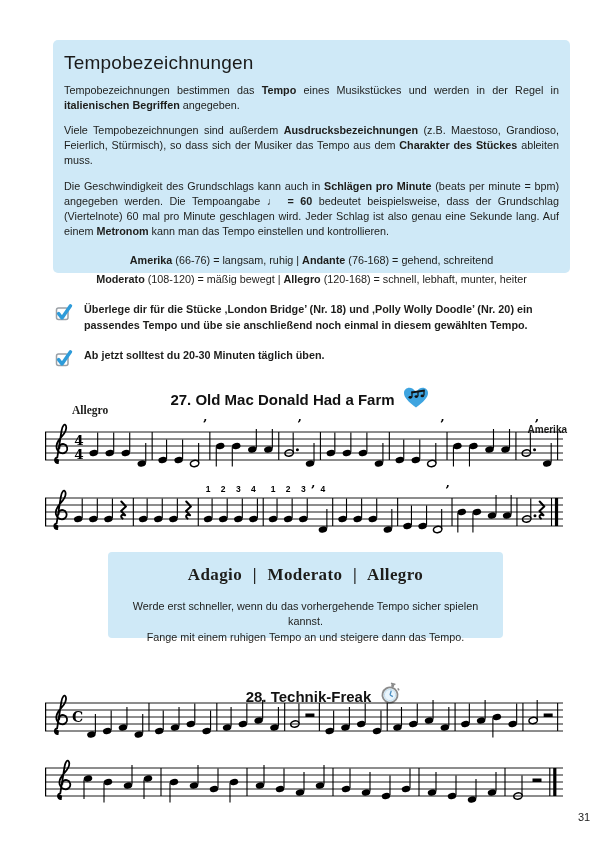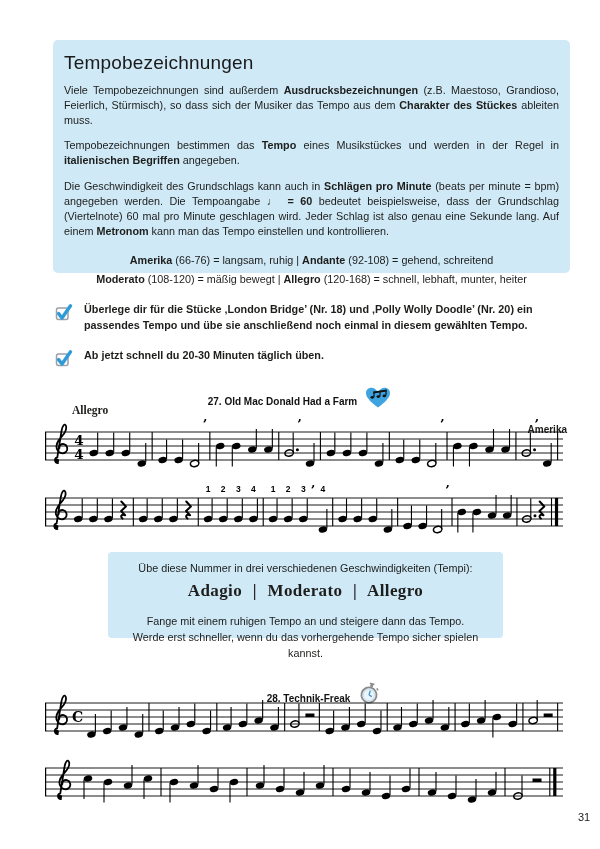--- a/index.html
+++ b/index.html
@@ -12,67 +12,67 @@
   .info-box h1{margin:2px 0 9px 0;font-size:19px;font-weight:400;letter-spacing:.2px;color:#1a1a1a;}
   .info-box p{margin:0 0 10px 0;font-size:10.8px;line-height:1.4;text-align:justify;}
   .tempo-line{text-align:center !important;margin:0 0 3px 0 !important;line-height:1.5 !important;}
   .tempo-block{margin-top:13px;}
   
   .task{position:absolute;left:55px;width:510px;display:flex;gap:10px;align-items:flex-start;}
   .task p{margin:0;font-size:10.8px;line-height:1.45;font-weight:bold;}
   .task .cbx{flex:0 0 18px;margin-top:1px;}
   
   .piece-title{position:absolute;left:0;width:600px;margin:0;text-align:center;
-               font-size:10px;font-weight:bold;color:#111;}
+               font-size:15px;font-weight:bold;color:#111;}
   .piece-title svg{vertical-align:-5px;margin-left:7px;}
   .tempo-mark{position:absolute;font-family:"Liberation Serif",serif;font-weight:bold;font-size:11.5px;}
   .origin{position:absolute;font-size:10px;font-weight:bold;}
   .system{position:absolute;left:45px;width:518px;height:54px;}
   
   .practice-box{position:absolute;left:108px;top:552px;width:395px;height:86px;
                 background:var(--box-blue);border-radius:4px;box-sizing:border-box;
                 padding:9px 6px;text-align:center;}
   .practice-box p{margin:0;font-size:10.8px;line-height:1.45;}
   .practice-box .trio{font-family:"Liberation Serif",serif;font-weight:bold;font-size:17px;
                       letter-spacing:.4px;word-spacing:6px;margin:2px 0 11px 0;}
   .page-number{position:absolute;left:578px;top:811px;font-size:11px;color:#222;}
 </style>
 </head>
 <body>
 
 <div class="page">
 
   <section class="info-box">
     <h1>Tempobezeichnungen</h1>
+    <p><span>Tempobezeichnungen bestimmen das </span><b>Tempo</b><span> eines Musikstückes und werden in der Regel in </span><b>italienischen Begriffen</b><span> angegeben.</span></p>
     <p><span>Viele Tempobezeichnungen sind außerdem </span><b>Ausdrucksbezeichnungen</b><span> (z.B. Maestoso, Grandioso, Feierlich, Stürmisch), so dass sich der Musiker das Tempo aus dem </span><b>Charakter des Stückes</b><span> ableiten muss.</span></p>
-    <p><span>Tempobezeichnungen bestimmen das </span><b>Tempo</b><span> eines Musikstückes und werden in der Regel in </span><b>italienischen Begriffen</b><span> angegeben.</span></p>
     <p><span>Die Geschwindigkeit des Grundschlags kann auch in </span><b>Schlägen pro Minute</b><span> (beats per minute = bpm) angegeben werden. Die Tempoangabe </span><b>♩ = 60</b><span> bedeutet beispielsweise, dass der Grundschlag (Viertelnote) 60 mal pro Minute geschlagen wird. Jeder Schlag ist also genau eine Sekunde lang. Auf einem </span><b>Metronom</b><span> kann man das Tempo einstellen und kontrollieren.</span></p>
     <div class="tempo-block">
-      <p class="tempo-line"><b>Amerika</b><span> (66-76) = langsam, ruhig | </span><b>Andante</b><span> (92-108) = gehend, schreitend</span></p>
+      <p class="tempo-line"><b>Amerika</b><span> (66-76) = langsam, ruhig | </span><b>Andante</b><span> (76-168) = gehend, schreitend</span></p>
       <p class="tempo-line"><b>Moderato</b><span> (108-120) = mäßig bewegt | </span><b>Allegro</b><span> (120-168) = schnell, lebhaft, munter, heiter</span></p>
     </div>
   </section>
 
   <div class="task" style="top:302px;">
     <span class="cbx">
       <svg width="19" height="19" viewBox="0 0 19 19">
         <rect x="1.5" y="5" width="11.5" height="11.5" rx="2" fill="#ffffff" stroke="#9aa0a6" stroke-width="1.5"></rect>
         <path d="M3.6,10.6 L7,15 L15.5,2.8" fill="none" stroke="var(--check-blue)" stroke-width="3.4" stroke-linecap="round" stroke-linejoin="round"></path>
       </svg>
     </span>
     <p><span>Überlege dir für die Stücke </span><b>‚London Bridge’ (Nr. 18)</b><span> und </span><b>‚Polly Wolly Doodle’ (Nr. 20)</b><span> ein passendes Tempo und übe sie anschließend noch einmal in diesem gewählten Tempo.</span></p>
   </div>
   <div class="task" style="top:348px;">
     <span class="cbx">
       <svg width="19" height="19" viewBox="0 0 19 19">
         <rect x="1.5" y="5" width="11.5" height="11.5" rx="2" fill="#ffffff" stroke="#9aa0a6" stroke-width="1.5"></rect>
         <path d="M3.6,10.6 L7,15 L15.5,2.8" fill="none" stroke="var(--check-blue)" stroke-width="3.4" stroke-linecap="round" stroke-linejoin="round"></path>
       </svg>
     </span>
-    <p><span>Ab jetzt schnell du </span><b>20-30 Minuten täglich üben</b><span>.</span></p>
+    <p><span>Ab jetzt solltest du </span><b>20-30 Minuten täglich üben</b><span>.</span></p>
   </div>
 
   <h2 class="piece-title" style="top:386px;">
     <span>27. Old Mac Donald Had a Farm</span><svg width="28" height="24" viewBox="0 0 28 24">
       <path d="M14 21.5 C6.5 15.8 2 11.4 2 6.9 C2 3.9 4.4 1.7 7.3 1.7 C9.8 1.7 11.9 3.2 14 6.1 C16.1 3.2 18.2 1.7 20.7 1.7 C23.6 1.7 26 3.9 26 6.9 C26 11.4 21.5 15.8 14 21.5 Z" fill="var(--heart-blue)"></path>
       <ellipse cx="8.3" cy="11.3" rx="1.8" ry="1.4" fill="#111"></ellipse>
       <ellipse cx="14.3" cy="10.6" rx="1.8" ry="1.4" fill="#111"></ellipse>
       <ellipse cx="20.3" cy="9.9" rx="1.8" ry="1.4" fill="#111"></ellipse>
       <line x1="10" y1="11" x2="10" y2="5.6" stroke="#111" stroke-width="1.2"></line>
       <line x1="16" y1="10.3" x2="16" y2="4.9" stroke="#111" stroke-width="1.2"></line>
@@ -249,24 +249,23 @@
       <ellipse cx="481.7728613569319" cy="35" rx="4.3" ry="3.1" transform="rotate(-14 481.7728613569319 35)" fill="none" stroke="#000" stroke-width="1.5"></ellipse>
       <line x1="485.7728613569319" y1="34" x2="485.7728613569319" y2="14.5" stroke="#000" stroke-width="1.1"></line>
       <circle cx="489.9728613569319" cy="31.7" r="1.5" fill="#000"></circle>
       <path d="M494.67610619469,17.5 L499.27610619469,22.5 L494.47610619469003,27 L498.47610619469003,31.2
         C494.67610619469,29.8 493.47610619469003,32.4 495.87610619469,34.6" fill="none" stroke="#000" stroke-width="2" stroke-linejoin="round" stroke-linecap="round"></path>
       <line x1="506.5138643067844" y1="14" x2="506.5138643067844" y2="42" stroke="#000" stroke-width="1.1"></line>
       <rect x="509.9138643067844" y="14" width="3.2" height="28" fill="#000"></rect>
     </svg>
 
   <section class="practice-box">
-    <p>Übe diese Nummer in drei verschiedenen Geschwindigkeiten (Tempi):</p>
     <p class="trio">Adagio | Moderato | Allegro</p>
+    <p>Werde erst schneller, wenn du das vorhergehende Tempo sicher spielen kannst.</p>
     <p>Fange mit einem ruhigen Tempo an und steigere dann das Tempo.</p>
-    <p>Werde erst schneller, wenn du das vorhergehende Tempo sicher spielen kannst.</p>
   </section>
 
   <h2 class="piece-title" style="top:681px;padding-left:24px;">
     <span>28. Technik-Freak</span><svg width="24" height="26" viewBox="0 0 24 26">
       <g transform="rotate(16 12 14)">
         <rect x="10.6" y="2.6" width="2.8" height="3" fill="#8b8b8b"></rect>
         <rect x="9.6" y="1.6" width="4.8" height="1.6" rx="0.8" fill="#8b8b8b"></rect>
         <rect x="17.2" y="5.4" width="2.6" height="1.6" rx="0.8" fill="#8b8b8b" transform="rotate(42 18.5 6.2)"></rect>
         <circle cx="12" cy="14" r="7.6" fill="#eaf5fc" stroke="#8b8b8b" stroke-width="1.8"></circle>
         <circle cx="12" cy="14" r="5.6" fill="none" stroke="#bcd9ea" stroke-width="0.8"></circle>

